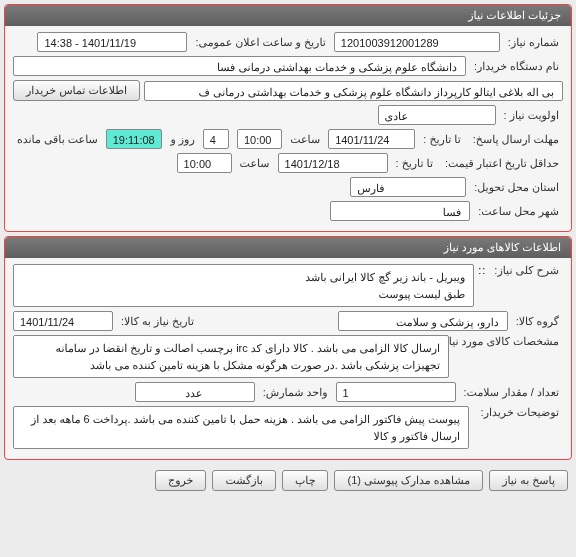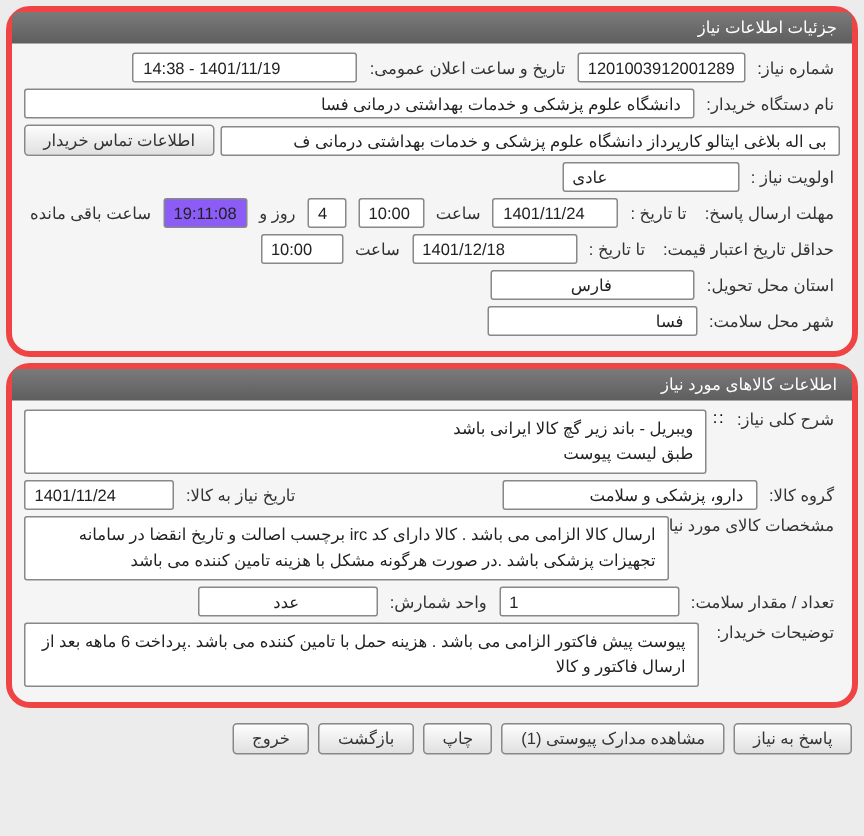--- a/index.html
+++ b/index.html
@@ -6,22 +6,22 @@
 body {
   font-family: Tahoma, Arial, sans-serif;
   font-size: 11px;
   background: #ececec;
   width: 576px;
   height: 557px;
   overflow: hidden;
   direction: rtl;
 }
 .panel {
-  border: 4px solid #ef4444;
-  border-radius: 16px;
+  border: 1px solid #ef4444;
+  border-radius: 4px;
   margin: 4px;
   background: #f5f5f5;
 }
 .panel-header {
   background: linear-gradient(#7a7a7a, #5e5e5e);
   color: #fff;
   padding: 4px 10px;
   font-size: 11px;
   border-radius: 4px 4px 0 0;
   text-align: right;
@@ -44,21 +44,21 @@
   border: 1px solid #888;
   border-radius: 2px;
   padding: 2px 6px;
   font-size: 11px;
   color: #222;
   text-align: left;
   height: 20px;
   line-height: 16px;
 }
 .field-wide { flex: 1; text-align: right; padding-right: 8px; }
-.yellow { background: #8b5cf6; }
+.yellow { background: #5eead4; }
 .textarea {
   background: #fff;
   border: 1px solid #888;
   border-radius: 2px;
   padding: 4px 8px;
   font-size: 11px;
   color: #222;
   text-align: right;
   line-height: 1.5;
 }
@@ -83,21 +83,21 @@
 </style>
 </head>
 <body>
 
 <div class="panel">
   <div class="panel-header">جزئیات اطلاعات نیاز</div>
   <div class="panel-body">
 
     <div class="row">
       <span class="label">شماره نیاز:</span>
-      <span class="field" style="width:112px">1201003912001289</span>
+      <span class="field" style="width:166px">1201003912001289</span>
       <span class="label">تاریخ و ساعت اعلان عمومی:</span>
       <span class="field" style="width:150px">1401/11/19 - 14:38</span>
     </div>
 
     <div class="row">
       <span class="label">نام دستگاه خریدار:</span>
       <span class="field field-wide">دانشگاه علوم پزشکی و خدمات بهداشتی درمانی فسا</span>
     </div>
 
     <div class="row">
@@ -126,25 +126,25 @@
     <div class="row">
       <span class="label">حداقل تاریخ اعتبار قیمت:</span>
       <span class="label">تا تاریخ :</span>
       <span class="field" style="width:110px">1401/12/18</span>
       <span class="label">ساعت</span>
       <span class="field" style="width:55px">10:00</span>
     </div>
 
     <div class="row">
       <span class="label">استان محل تحویل:</span>
-      <span class="field" style="width:136px;text-align:center;padding-right:8px">فارس</span>
+      <span class="field" style="width:116px;text-align:left;padding-right:8px">فارس</span>
     </div>
 
     <div class="row">
-      <span class="label">شهر محل سلامت:</span>
+      <span class="label">شهر محل ساعت:</span>
       <span class="field" style="width:140px;text-align:right;padding-right:8px">فسا</span>
     </div>
 
   </div>
 </div>
 
 <div class="panel">
   <div class="panel-header">اطلاعات کالاهای مورد نیاز</div>
   <div class="panel-body">
 

